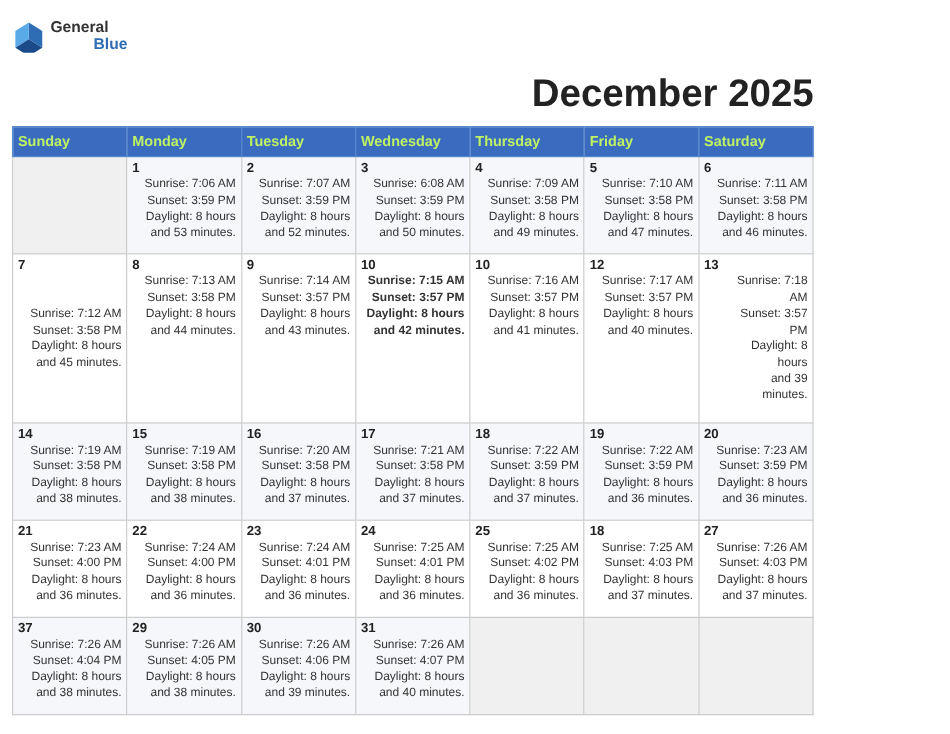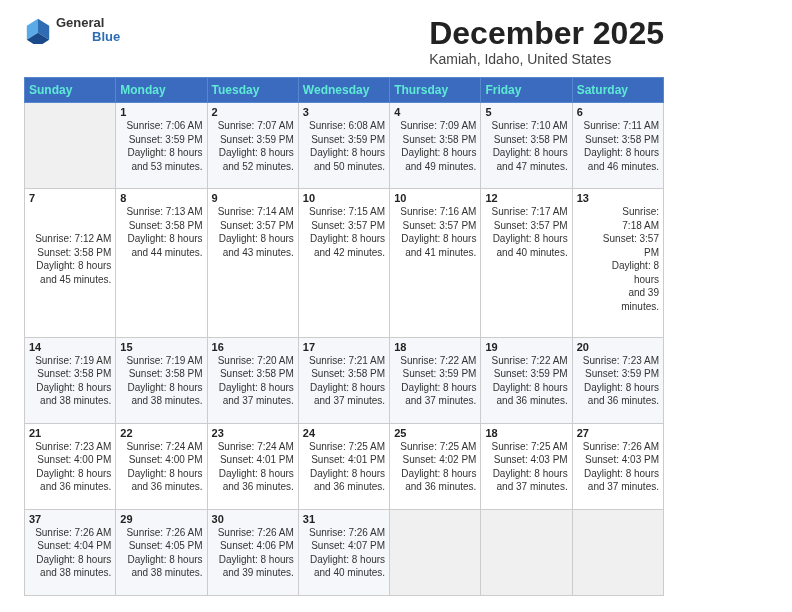--- a/index.html
+++ b/index.html
@@ -6,21 +6,21 @@
     body {
       font-family: Arial, sans-serif;
       background: #fff;
       width: 792px;
       height: 612px;
       overflow: hidden;
     }
     .page {
       width: 688px;
       height: 612px;
-      padding: 16px 24px;
+      padding: 16px 10px;
       display: flex;
       flex-direction: column;
     }
     .header {
       display: flex;
       justify-content: space-between;
       align-items: flex-start;
       margin-bottom: 10px;
     }
     .logo {
@@ -35,40 +35,42 @@
       font-weight: bold;
       line-height: 1.1;
     }
     .logo-text .general { color: #333; }
     .logo-text .blue { color: #2e6db4; margin-left: 36px; }
     .logo-icon {
       width: 28px;
       height: 28px;
     }
     .title-area {
+      text-align: right;
+      margin-top: 44px;
     }
     .month-title {
       font-size: 32px;
       font-weight: bold;
       color: #222;
       line-height: 1.1;
     }
     .location {
       font-size: 14px;
       color: #444;
     }
     .calendar {
       flex: 1;
       border-collapse: collapse;
       width: 100%;
       font-size: 10.5px;
     }
     .calendar th {
       background: #3a6bbf;
-      color: #5eead4;
+      color: #bef264;
       padding: 5px 4px;
       text-align: left;
       font-size: 12px;
       font-weight: bold;
       border: 1px solid #5588cc;
     }
     .calendar td {
       border: 1px solid #ccc;
       vertical-align: top;
       padding: 3px 4px;
@@ -109,21 +111,20 @@
         <polygon points="20,4 4,14 4,34 20,24" fill="#5aaae7"></polygon>
         <polygon points="4,34 20,44 36,34 20,24" fill="#1a4a8a"></polygon>
       </svg>
       <div class="logo-text">
         <span class="general">General</span>
         <span class="blue">Blue</span>
       </div>
     </div>
     <div class="title-area">
       <div class="month-title">December 2025</div>
-      <div class="location">Kamiah, Idaho, United States</div>
     </div>
   </div>
 
   <table class="calendar">
     <thead>
       <tr>
         <th>Sunday</th>
         <th>Monday</th>
         <th>Tuesday</th>
         <th>Wednesday</th>
@@ -195,21 +196,21 @@
           </td>
           <td>
             <span class="day-number">9</span>
             <div class="day-info" style="white-space: pre-line;">Sunrise: 7:14 AM
 Sunset: 3:57 PM
 Daylight: 8 hours
 and 43 minutes.</div>
           </td>
           <td>
             <span class="day-number">10</span>
-            <div class="day-info" style="white-space: pre-line;">Sunrise: 7:15 AM
+            <div class="day-info" style="white-space: pre-line; font-weight: bold;">Sunrise: 7:15 AM
 Sunset: 3:57 PM
 Daylight: 8 hours
 and 42 minutes.</div>
           </td>
           <td>
             <span class="day-number">10</span>
             <div class="day-info" style="white-space: pre-line;">Sunrise: 7:16 AM
 Sunset: 3:57 PM
 Daylight: 8 hours
 and 41 minutes.</div>

